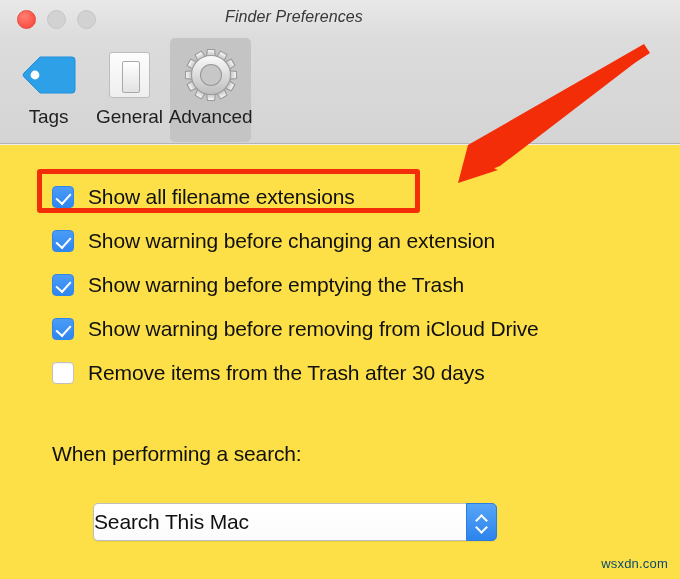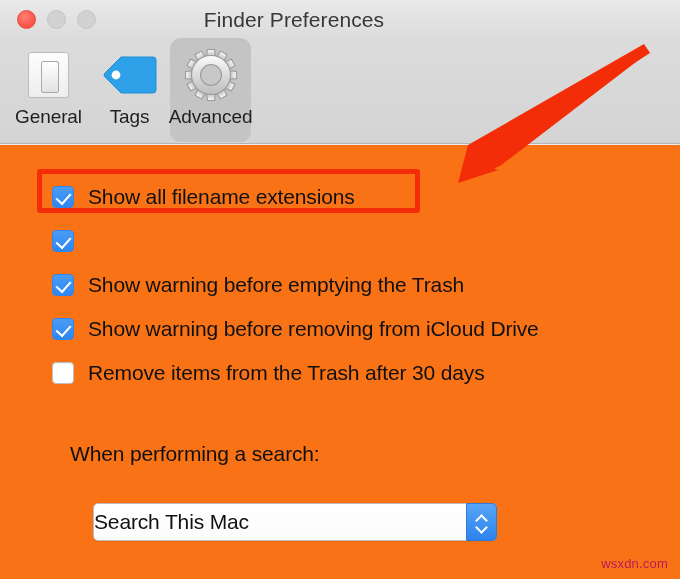--- a/index.html
+++ b/index.html
@@ -54,23 +54,24 @@
   .light.min, .light.zoom {
     background: #d2d2d2;
     border: 1px solid #c6c6c6;
   }
 
   .window-title {
     position: absolute;
     left: 0; top: 8px;
     width: 588px;
     text-align: center;
-    font-size: 21px;
+    font-size: 16px;
     color: #383838;
     letter-spacing: 0.1px;
+    font-style: italic;
   }
 
   
   .toolbar {
     position: absolute;
     left: 0; top: 38px;
     width: 680px;
     height: 106px;
     background: linear-gradient(to bottom, #dcdcdc 0%, #d4d4d4 100%);
     border-bottom: 1px solid #b4b4b4;
@@ -89,21 +90,20 @@
     padding-top: 8px;
     display: flex;
     flex-direction: column;
     align-items: center;
     justify-content: flex-start;
     border-radius: 5px;
     cursor: default;
   }
   .tab.selected {
     background: #c4c4c4;
-    border-radius: 11px;
   }
 
   .tab-icon {
     width: 56px;
     height: 58px;
     display: flex;
     align-items: center;
     justify-content: center;
   }
 
@@ -166,21 +166,21 @@
 
   
   .ico-gear { display:block; }
 
   
   .content {
     position: absolute;
     left: 0; top: 145px;
     width: 680px;
     height: 434px;
-    background: #f97316;
+    background: #fde047;
   }
 
   .option-list {
     position: absolute;
     left: 52px;
     top: 30px;
     width: 600px;
   }
 
   .option-row {
@@ -222,21 +222,21 @@
     font-size: 21px;
     color: #101010;
     margin-left: 14px;
     white-space: nowrap;
     letter-spacing: -0.15px;
   }
 
   
   .search-section {
     position: absolute;
-    left: 70px;
+    left: 52px;
     top: 297px;
   }
 
   .search-heading {
     font-size: 21px;
     color: #101010;
     letter-spacing: -0.15px;
   }
 
   .popup-wrap {
@@ -316,21 +316,21 @@
     width: 280px;
     height: 150px;
     pointer-events: none;
   }
 
   .watermark {
     position: absolute;
     right: 12px;
     bottom: 8px;
     font-size: 13px;
-    color: #be185d;
+    color: #0c4a6e;
     letter-spacing: 0.2px;
   }
 </style>
 </head>
 <body>
 
 <div id="app">
 
   <div class="titlebar">
     <div class="traffic-lights">
@@ -339,33 +339,33 @@
       <span class="light zoom"></span>
     </div>
     <div class="window-title">Finder Preferences</div>
   </div>
 
   <div class="toolbar">
     <div class="tabs">
 
       <div class="tab">
         <div class="tab-icon">
-          <div class="ico-general"></div>
-        </div>
-        <div class="tab-label">General</div>
-      </div>
-
-      <div class="tab">
-        <div class="tab-icon">
           <svg class="ico-tags" width="54" height="40" viewBox="0 0 54 40">
             <path d="M18 2 L50 2 Q53 2 53 5 L53 35 Q53 38 50 38 L18 38 L2 22 Q0 20 2 18 Z" fill="#2ea0e8" stroke="#1e8fd8" stroke-width="1"></path>
             <circle cx="13" cy="20" r="4.4" fill="#ffffff"></circle>
           </svg>
         </div>
         <div class="tab-label">Tags</div>
+      </div>
+
+      <div class="tab">
+        <div class="tab-icon">
+          <div class="ico-general"></div>
+        </div>
+        <div class="tab-label">General</div>
       </div>
 
 
       <div class="tab selected">
         <div class="tab-icon">
           <svg class="ico-gear" width="56" height="56" viewBox="0 0 56 56">
             <defs>
               <linearGradient id="gg" x1="0" y1="0" x2="0" y2="1">
                 <stop offset="0%" stop-color="#fbfbfb"></stop>
                 <stop offset="100%" stop-color="#bdbdbd"></stop>
@@ -401,20 +401,21 @@
 
     <div class="option-list">
 
       <div class="option-row">
         <span class="checkbox on"></span>
         <span class="option-label">Show all filename extensions</span>
       </div>
 
       <div class="option-row">
         <span class="checkbox on"></span>
+        <span class="option-label">Show warning before changing an extension</span>
       </div>
 
       <div class="option-row">
         <span class="checkbox on"></span>
         <span class="option-label">Show warning before emptying the Trash</span>
       </div>
 
       <div class="option-row">
         <span class="checkbox on"></span>
         <span class="option-label">Show warning before removing from iCloud Drive</span>

